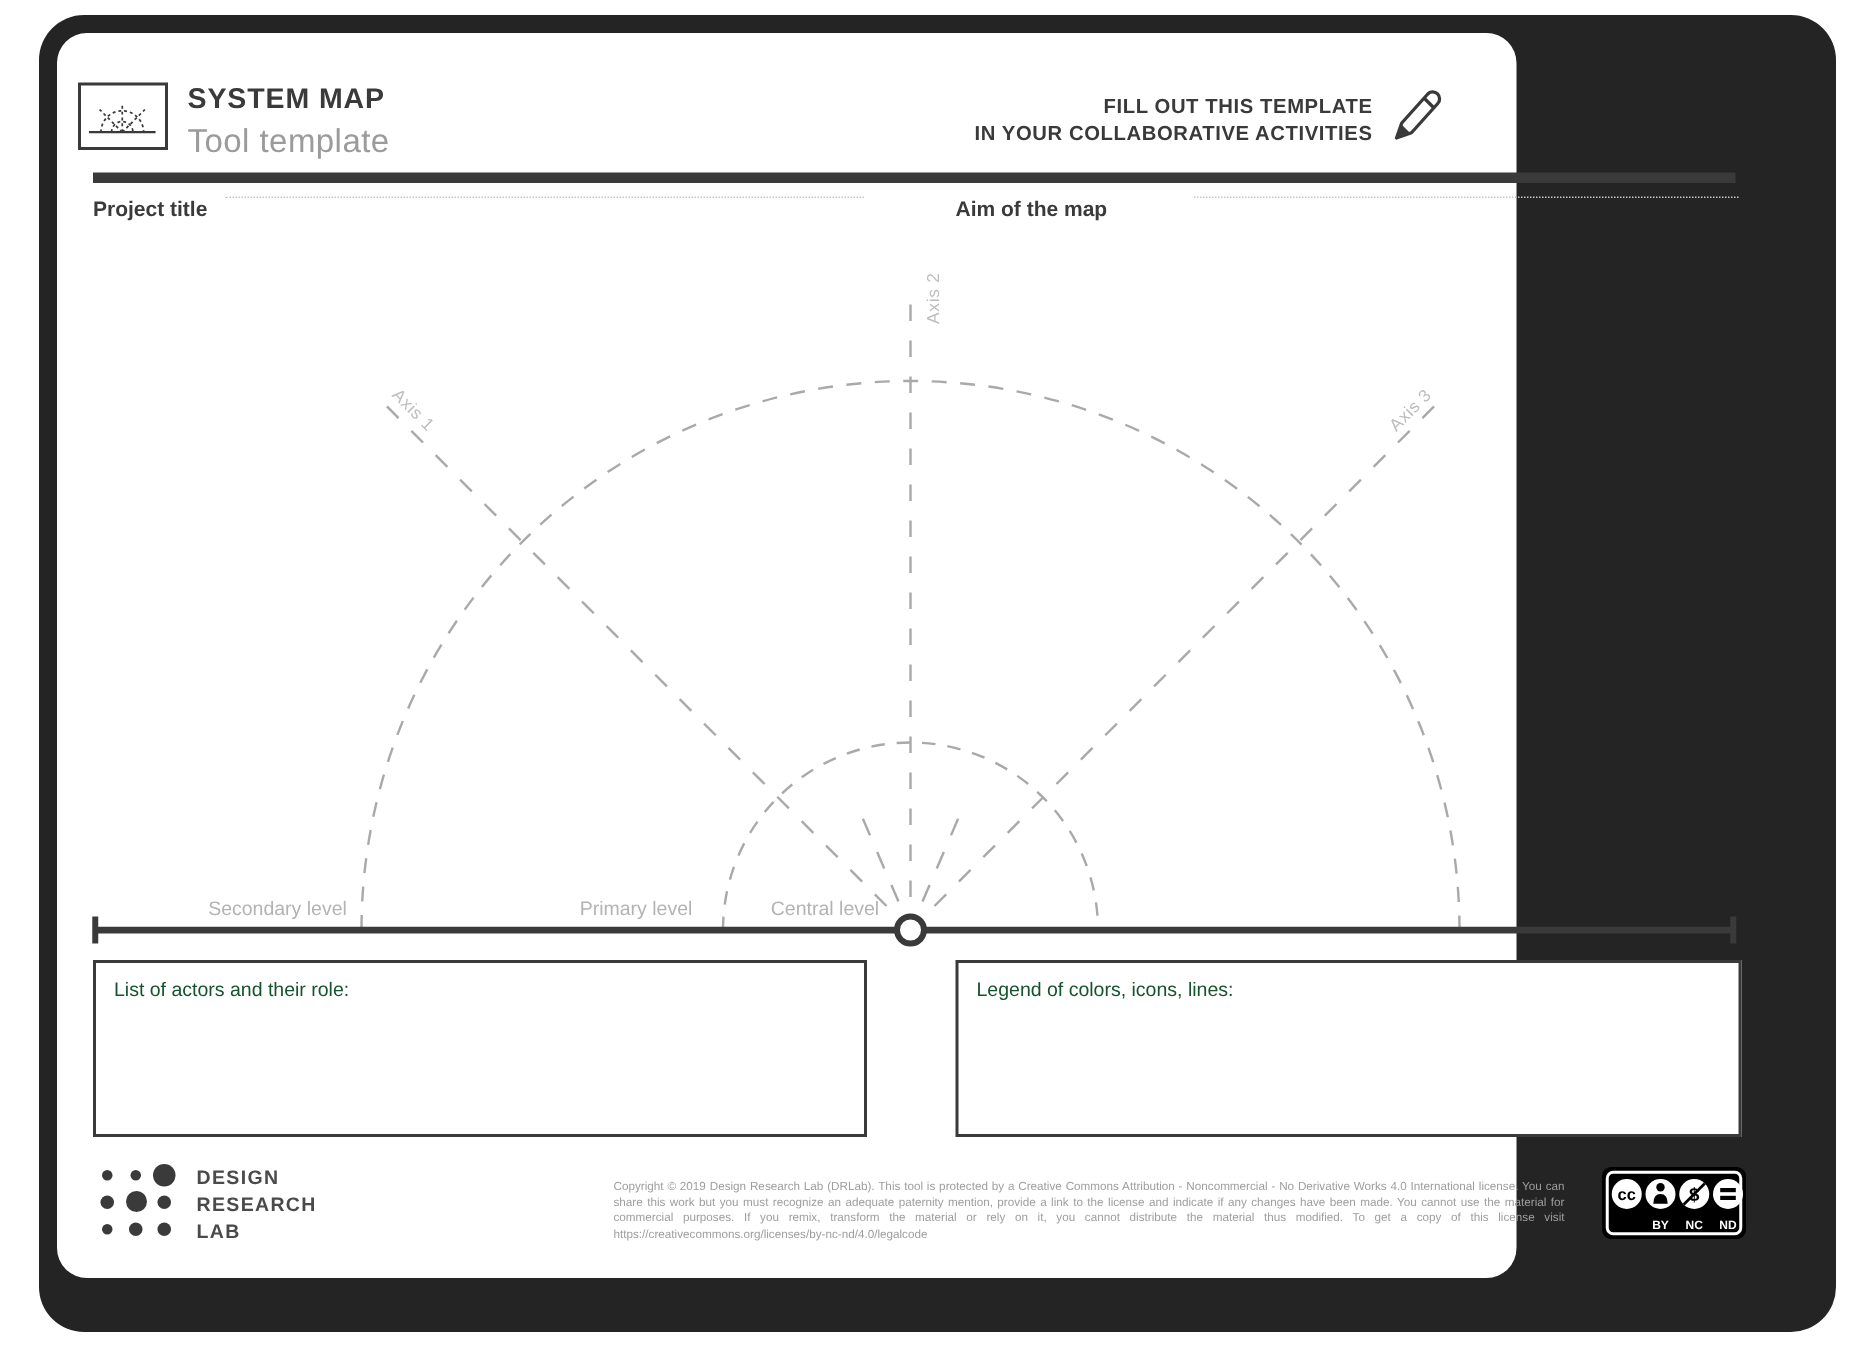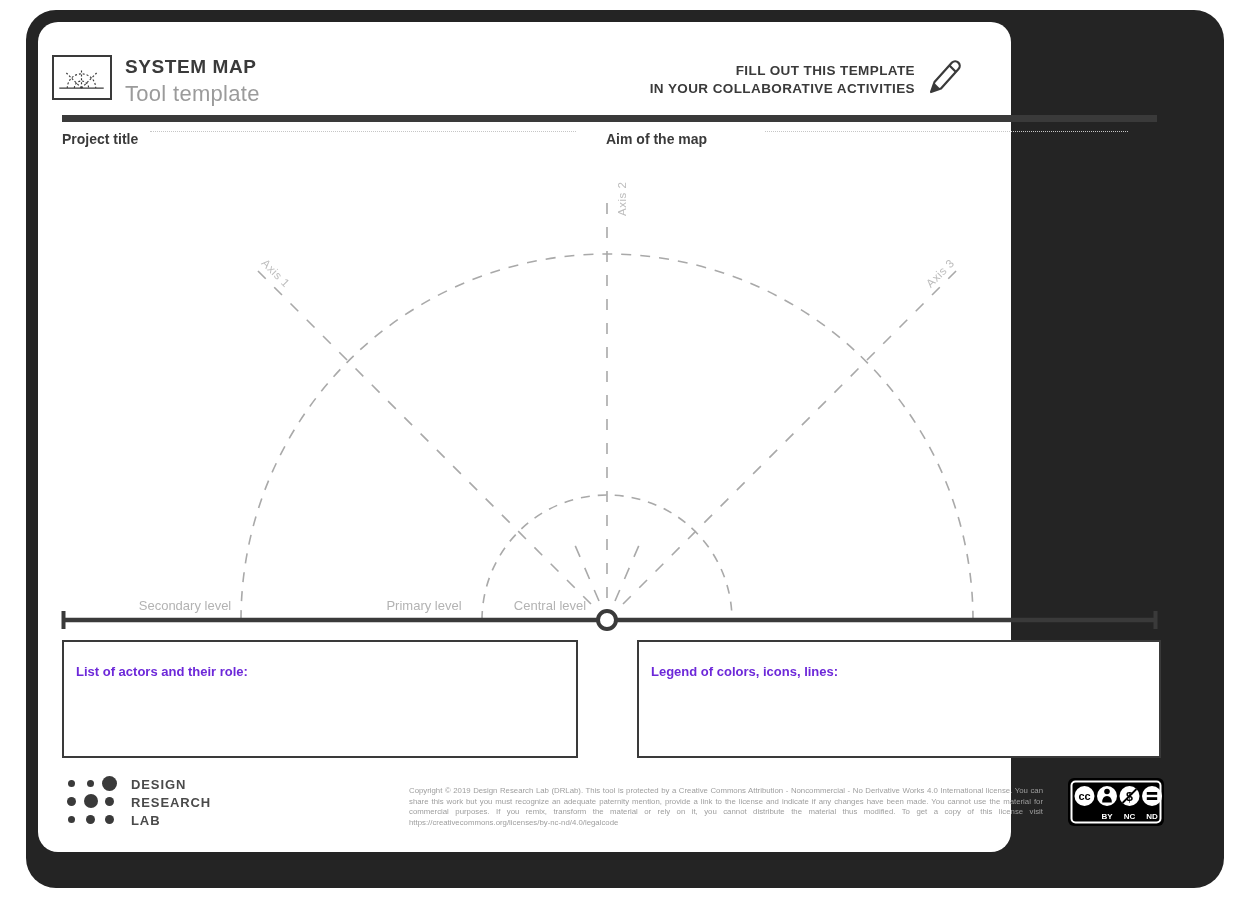--- a/index.html
+++ b/index.html
@@ -14,33 +14,33 @@
   .app-subtitle { font-size:22px; color:#9b9b9b; margin-top:3px; letter-spacing:0.3px; }
   .cta-block { position:absolute; right:96px; top:40px; text-align:right; font-size:13.5px; font-weight:bold; color:#3a3a3a; line-height:17.5px; letter-spacing:0.4px; }
   .pencil { position:absolute; right:44px; top:30px; width:44px; height:48px; }
   .divider { position:absolute; left:24px; top:93px; width:1095px; height:7px; background:#3a3a3a; }
 
   
   .field { position:absolute; top:109px; display:flex; }
   .field-label { font-size:14px; font-weight:bold; color:#3a3a3a; white-space:nowrap; }
   .field-dots { flex:1; border-bottom:1.5px dotted #c6c6c6; margin:0 2px 3px 12px; height:1px; }
   .field.left { left:24px; width:516px; }
-  .field.right { left:568px; width:524px;gap:46px; }
+  .field.right { left:599px; width:524px;gap:46px; }
 
   
   .diagram { position:absolute; left:16px; top:136px; width:1110px; height:478px; }
   .dash { stroke:#a9a9a9; stroke-width:1.6; fill:none; }
   .lvl { font-size:13px; fill:#b3b3b3; }
   .axlbl { font-size:11.5px; fill:#bdbdbd; letter-spacing:0.5px; }
 
   
   .fill-box { position:absolute; border:2.5px solid #3a3a3a; background:#fff; height:118px; top:618px; }
   .fill-box.actors { left:24px; width:516px; }
   .fill-box.legend { left:599px; width:524px; }
-  .fill-box .box-label { font-size:13px; font-weight:bold; color:#6d28d9; padding:22px 12px; }
+  .fill-box .box-label { font-size:13px; font-weight:normal; color:#14532d; padding:10px 12px; }
 
   
   .lab-logo { position:absolute; left:24px; top:752px; display:flex; }
   .dot-grid { display:grid; grid-template-columns:repeat(3,19px); grid-template-rows:repeat(3,18px); }
   .dot-cell { display:flex; align-items:center; justify-content:center; }
   .dot { background:#3a3a3a; border-radius:50%; }
   .d-s { width:7px; height:7px; }
   .d-m { width:9px; height:9px; }
   .d-l { width:15px; height:15px; }
   .d-xl { width:14px; height:14px; }

